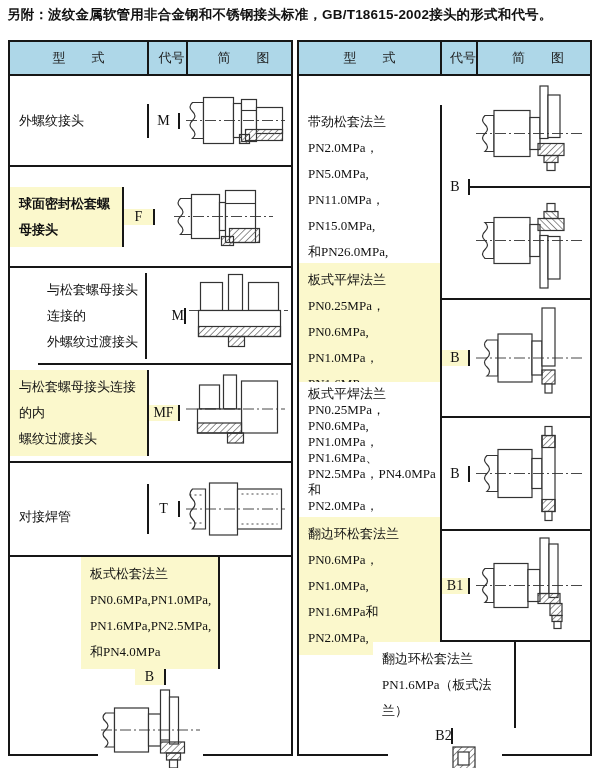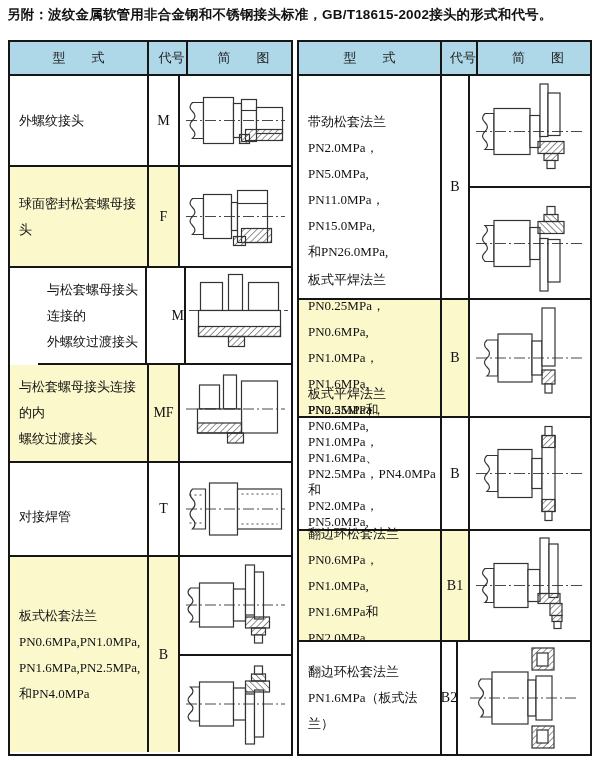--- a/index.html
+++ b/index.html
@@ -7,22 +7,22 @@
     width:600px;height:768px;position:relative;background:#fff;
     font-family:"Liberation Sans","DejaVu Sans",sans-serif;color:#111;overflow:hidden;
   }
   #title{position:absolute;left:7px;top:6px;font-size:13.5px;font-weight:bold;letter-spacing:.2px;white-space:nowrap;}
   #tables{position:absolute;left:8px;top:40px;display:flex;gap:4px;}
   .tbl{border:2px solid #161616;background:#fff;box-sizing:border-box;}
   .thead{display:flex;height:32px;background:var(--header-bg,#aed7e8);border-bottom:2px solid #161616;gap:8px;}
   .hcell{display:flex;align-items:center;justify-content:center;font-size:13px;color:#1c1c1c;
          border-right:2px solid #161616;box-sizing:border-box;}
   .hcell.last{border-right:none;flex:1;}
-  .trow{display:flex;border-bottom:2px solid #161616;box-sizing:border-box;}
-  .trow.last{border-bottom:none;}
+  .trow{display:flex;border-bottom:2px solid #161616;box-sizing:border-box;align-items:center;}
+  .trow.last{border-bottom:none;flex-direction:column;}
   .cell{border-right:2px solid #161616;box-sizing:border-box;display:flex;align-items:center;background:#fff;}
   .type-cell{padding:4px 3px 4px 9px;font-family:"Liberation Serif","DejaVu Serif",serif;font-size:13px;}
   .type-text{white-space:pre-line;}
   .code-cell{justify-content:center;font-family:"Liberation Serif","DejaVu Serif",serif;font-size:14px;}
   .hl{background:var(--highlight-bg,#fbf8cc);}
   .diag-cell{flex:1;flex-direction:column;border-right:none;padding:0;align-items:stretch;}
   .diag-sub{flex:1;display:flex;align-items:center;justify-content:center;}
   .diag-sub.split-top{border-bottom:2px solid #161616;box-sizing:border-box;}
   #hatch-defs{position:absolute;width:0;height:0;}
 </style>
@@ -62,21 +62,21 @@
               <line x1="58.5" y1="32.5" x2="73.5" y2="32.5" stroke="#333333" stroke-width="1.1"></line>
               <rect x="73.5" y="29.5" width="26" height="26" fill="#fff" stroke="#333333" stroke-width="1.2"></rect>
               <rect x="62.5" y="51.5" width="37" height="11" fill="url(#hatch)" stroke="#333333" stroke-width="1.2"></rect>
               <rect x="56.5" y="56.5" width="10" height="9" fill="url(#hatch)" stroke="#333333" stroke-width="1.2"></rect>
               <line x1="3" y1="42.5" x2="102" y2="42.5" stroke="#333333" stroke-width="0.9" stroke-dasharray="11 3 2 3"></line>
             </svg>
           </div>
         </div>
       </div>
       <div class="trow" style="height: 101px;">
-        <div class="cell type-cell hl" style="width: 139px;">
+        <div class="cell type-cell hl" style="width: 114px; font-weight: bold;">
           <div class="type-text" style="line-height: 26px;">球面密封松套螺母接头</div>
         </div>
         <div class="cell code-cell hl" style="width: 31px;">
           <div class="code-text">F</div>
         </div>
         <div class="cell diag-cell">
           <div class="diag-sub">
             <svg width="105" height="95" viewBox="0 0 105 95">
               <path d="M 20.5 29.5 L 9.5 29.5 q -5 4.5 0 9 q 5 4.5 0 9 q -5 4.5 0 9 q 5 4.5 0 9 L 20.5 65.5 Z" fill="#fff" stroke="#333333" stroke-width="1.2"></path>
               <rect x="20.5" y="25.5" width="28" height="44" fill="#fff" stroke="#333333" stroke-width="1.2"></rect>

